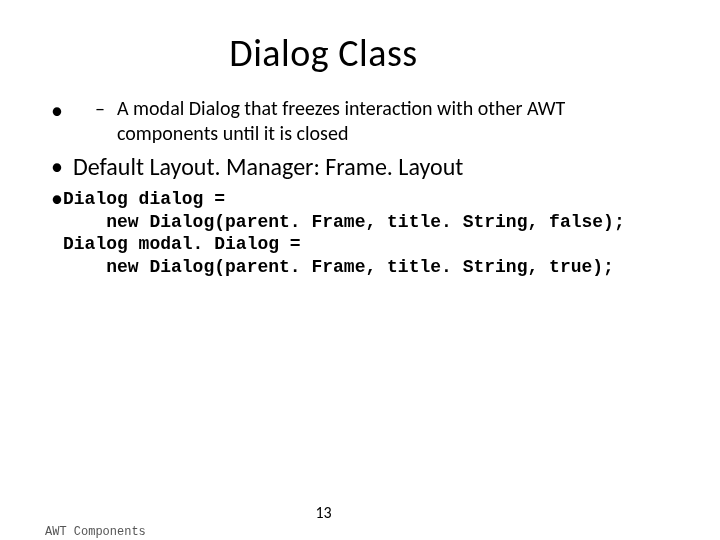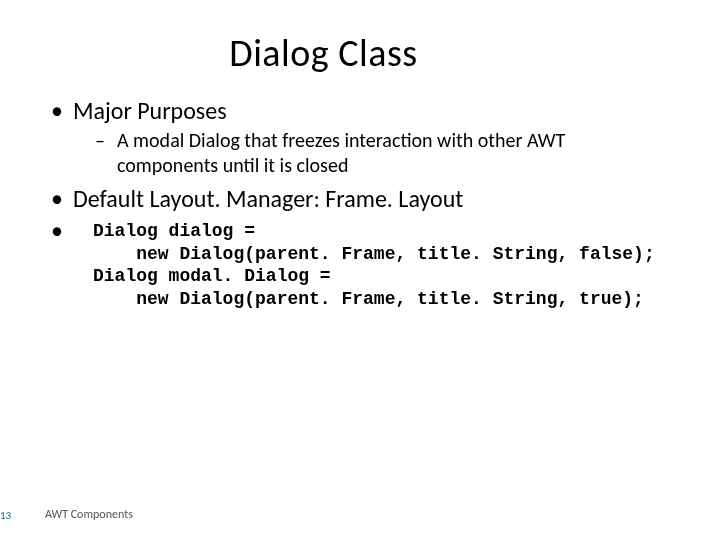--- a/index.html
+++ b/index.html
@@ -6,34 +6,33 @@
   html, body { width: 720px; height: 540px; background: #fff; font-family: Calibri, "Segoe UI", Arial, sans-serif; color: #000; }
   .slide { position: relative; width: 647px; height: 540px; padding: 20px 45px 40px 45px; }
   .title { text-align: center; font-size: 38px; font-weight: 400; margin: 10px 0 20px 0; letter-spacing: 0.5px; }
   .content { font-size: 22px; line-height: 1.25; }
   ul.level1 { list-style: none; padding-left: 0; }
   ul.level1 > li { position: relative; padding-left: 28px; margin-bottom: 2px; font-size: 24px; }
   ul.level1 > li::before { content: "•"; position: absolute; left: 6px; font-size: 24px; }
   ul.level2 { list-style: none; padding-left: 22px; margin-top: 2px; margin-bottom: 6px; }
   ul.level2 > li { position: relative; padding-left: 22px; font-size: 20px; line-height: 1.25; }
   ul.level2 > li::before { content: "–"; position: absolute; left: 0; }
-  .code-block { font-family: "Courier New", monospace; font-size: 18px; font-weight: bold; white-space: pre; margin: 6px 0 0 48px; line-height: 1.25; }
-  .footer-left { position: absolute; left: 45px; bottom: 19px; font-size: 12px; color: #555; }
-  .footer-center { position: absolute; left: 0; right: 0; bottom: 18px; text-align: left; font-size: 11px; color: #0369a1; }
+  .code-block { font-family: "Courier New", monospace; font-size: 18px; font-weight: bold; white-space: pre; margin: 6px 0 0 18px; line-height: 1.25; }
+  .footer-left { position: absolute; left: 45px; bottom: 1px; font-size: 12px; color: #555; font-family: Liberation Mono, monospace; }
+  .footer-center { position: absolute; left: 0; right: 0; bottom: 18px; text-align: center; font-size: 16px; color: #000000; }
 </style>
 </head>
 <body>
 
 <div class="slide">
   <h1 class="title">Dialog Class</h1>
 
   <div class="content">
     <ul class="level1">
       <li>
-        <span>Major Purposes</span>
         <ul class="level2">
           <li>A modal Dialog that freezes interaction with other AWT components until it is closed</li>
         </ul>
       </li>
       <li>Default Layout. Manager: Frame. Layout</li>
       <li>
       </li>
     </ul>
     <div class="code-block">Dialog dialog =
     new Dialog(parent. Frame, title. String, false);

